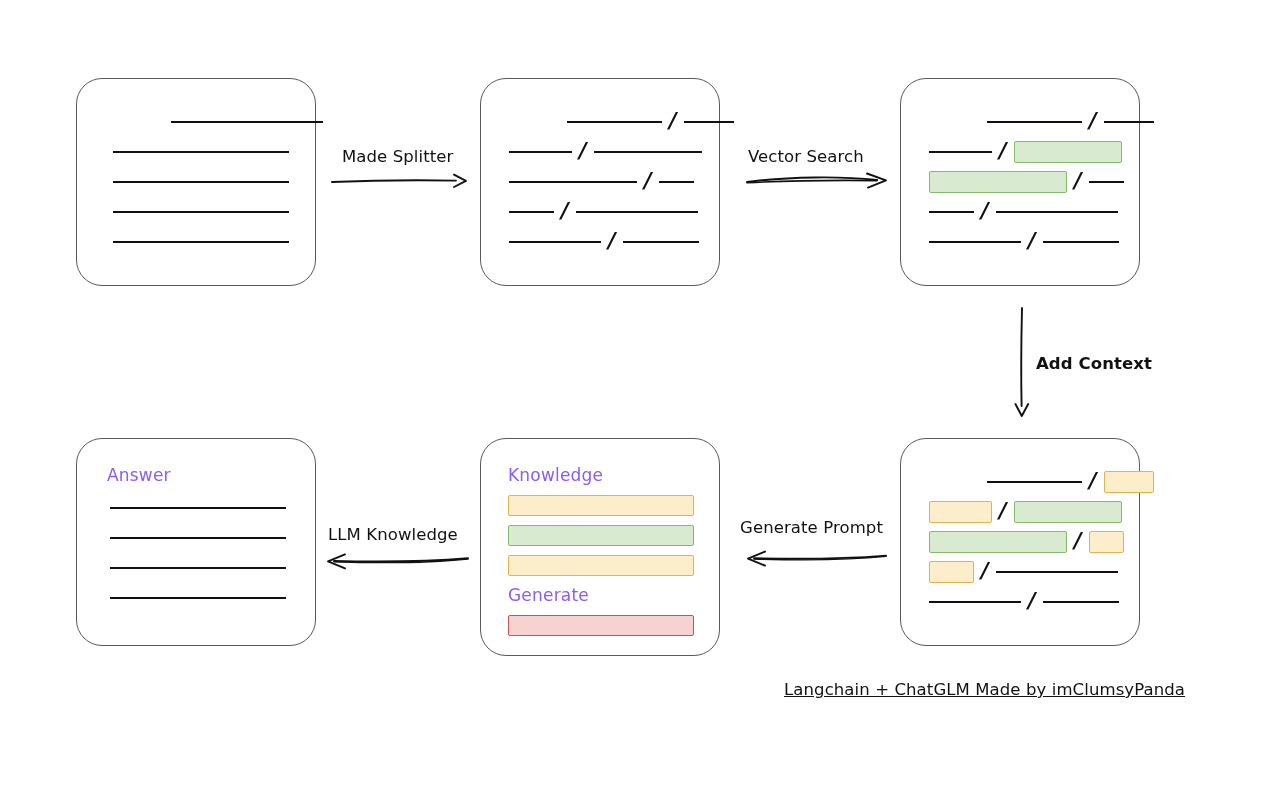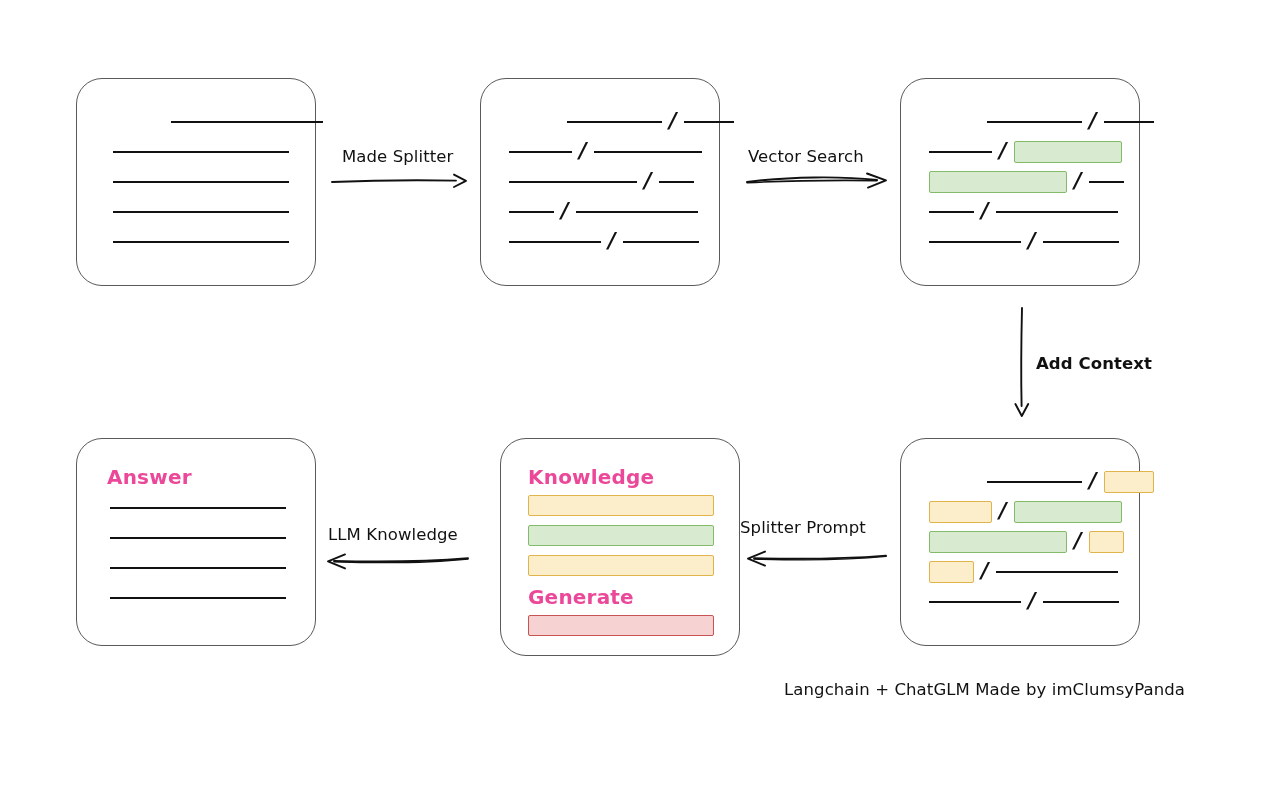--- a/index.html
+++ b/index.html
@@ -26,25 +26,24 @@
   .card {
     position: absolute;
     box-sizing: border-box;
     border: 1.3px solid #5a5a5a;
     border-radius: 26px;
     background: #ffffff;
   }
 
   .card-title {
     position: absolute;
-    font-size: 20px;
-    color: #ec4899;
+    font-size: 17px;
+    color: #8b5cf6;
     letter-spacing: .2px;
     white-space: nowrap;
-    font-weight: bold;
   }
 
   
   .rows {
     position: absolute;
     left: 0; right: 0;
   }
   .row {
     position: relative;
     height: 30px;
@@ -243,28 +242,28 @@
           <span class="seg" style="width: 122px;"></span>
         </div>
         <div class="row">
           <span class="seg" style="width: 92px;"></span>
           <span class="slash">/</span>
           <span class="seg" style="width: 76px;"></span>
         </div>
       </div>
   </div>
 
-  <div class="arrow-label" style="left:740px; top:518px;">Splitter Prompt</div>
+  <div class="arrow-label" style="left:740px; top:518px;">Generate Prompt</div>
   <svg class="arrow" style="left:738px; top:545px;" width="150" height="24" viewBox="0 0 150 24">
     <path d="M148,10.6 C110,13.6 56,14.2 16,13.2" fill="none" stroke="#111" stroke-width="1.9" stroke-linecap="round"></path>
     <path d="M148,11.4 C112,15.0 58,15.4 16,14.0" fill="none" stroke="#111" stroke-width="1.4" stroke-linecap="round"></path>
     <path d="M27,6.6 L10,13.6 L27,20.6" fill="none" stroke="#111" stroke-width="1.9" stroke-linejoin="round" stroke-linecap="round"></path>
   </svg>
 
-  <div class="card" style="left:480px; top:438px; width:240px; height:218px;margin-left:20px;">
+  <div class="card" style="left:480px; top:438px; width:240px; height:218px;">
     <div class="card-title" style="left:27px; top:26px;">Knowledge</div>
     <div style="position: absolute; left: 27px; top: 56px; width: 186px; height: 90px;">
         <div class="bar yellow" style="left: 0px; top: 0px; width: 186px;"></div>
         <div class="bar green" style="left: 0px; top: 30px; width: 186px;"></div>
         <div class="bar yellow" style="left: 0px; top: 60px; width: 186px;"></div>
       </div>
     <div class="card-title" style="left:27px; top:146px;">Generate</div>
     <div style="position: absolute; left: 27px; top: 176px; width: 186px; height: 30px;">
         <div class="bar red" style="left: 0px; top: 0px; width: 186px;"></div>
       </div>
@@ -280,15 +279,15 @@
   <div class="card" style="left:76px; top:438px; width:240px; height:208px;">
     <div class="card-title" style="left:30px; top:26px;">Answer</div>
     <div style="position:absolute; left:33px; top:68px; width:176px;">
         <div class="aline" style="left: 0px; top: 0px; width: 176px;"></div>
         <div class="aline" style="left: 0px; top: 30px; width: 176px;"></div>
         <div class="aline" style="left: 0px; top: 60px; width: 176px;"></div>
         <div class="aline" style="left: 0px; top: 90px; width: 176px;"></div>
       </div>
   </div>
 
-  <div class="footer" style="left:784px; top:680px;">Langchain + ChatGLM Made by imClumsyPanda</div>
+  <div class="footer" style="left:784px; top:680px;text-decoration:underline;">Langchain + ChatGLM Made by imClumsyPanda</div>
 
 </div>
 
 </body></html>

